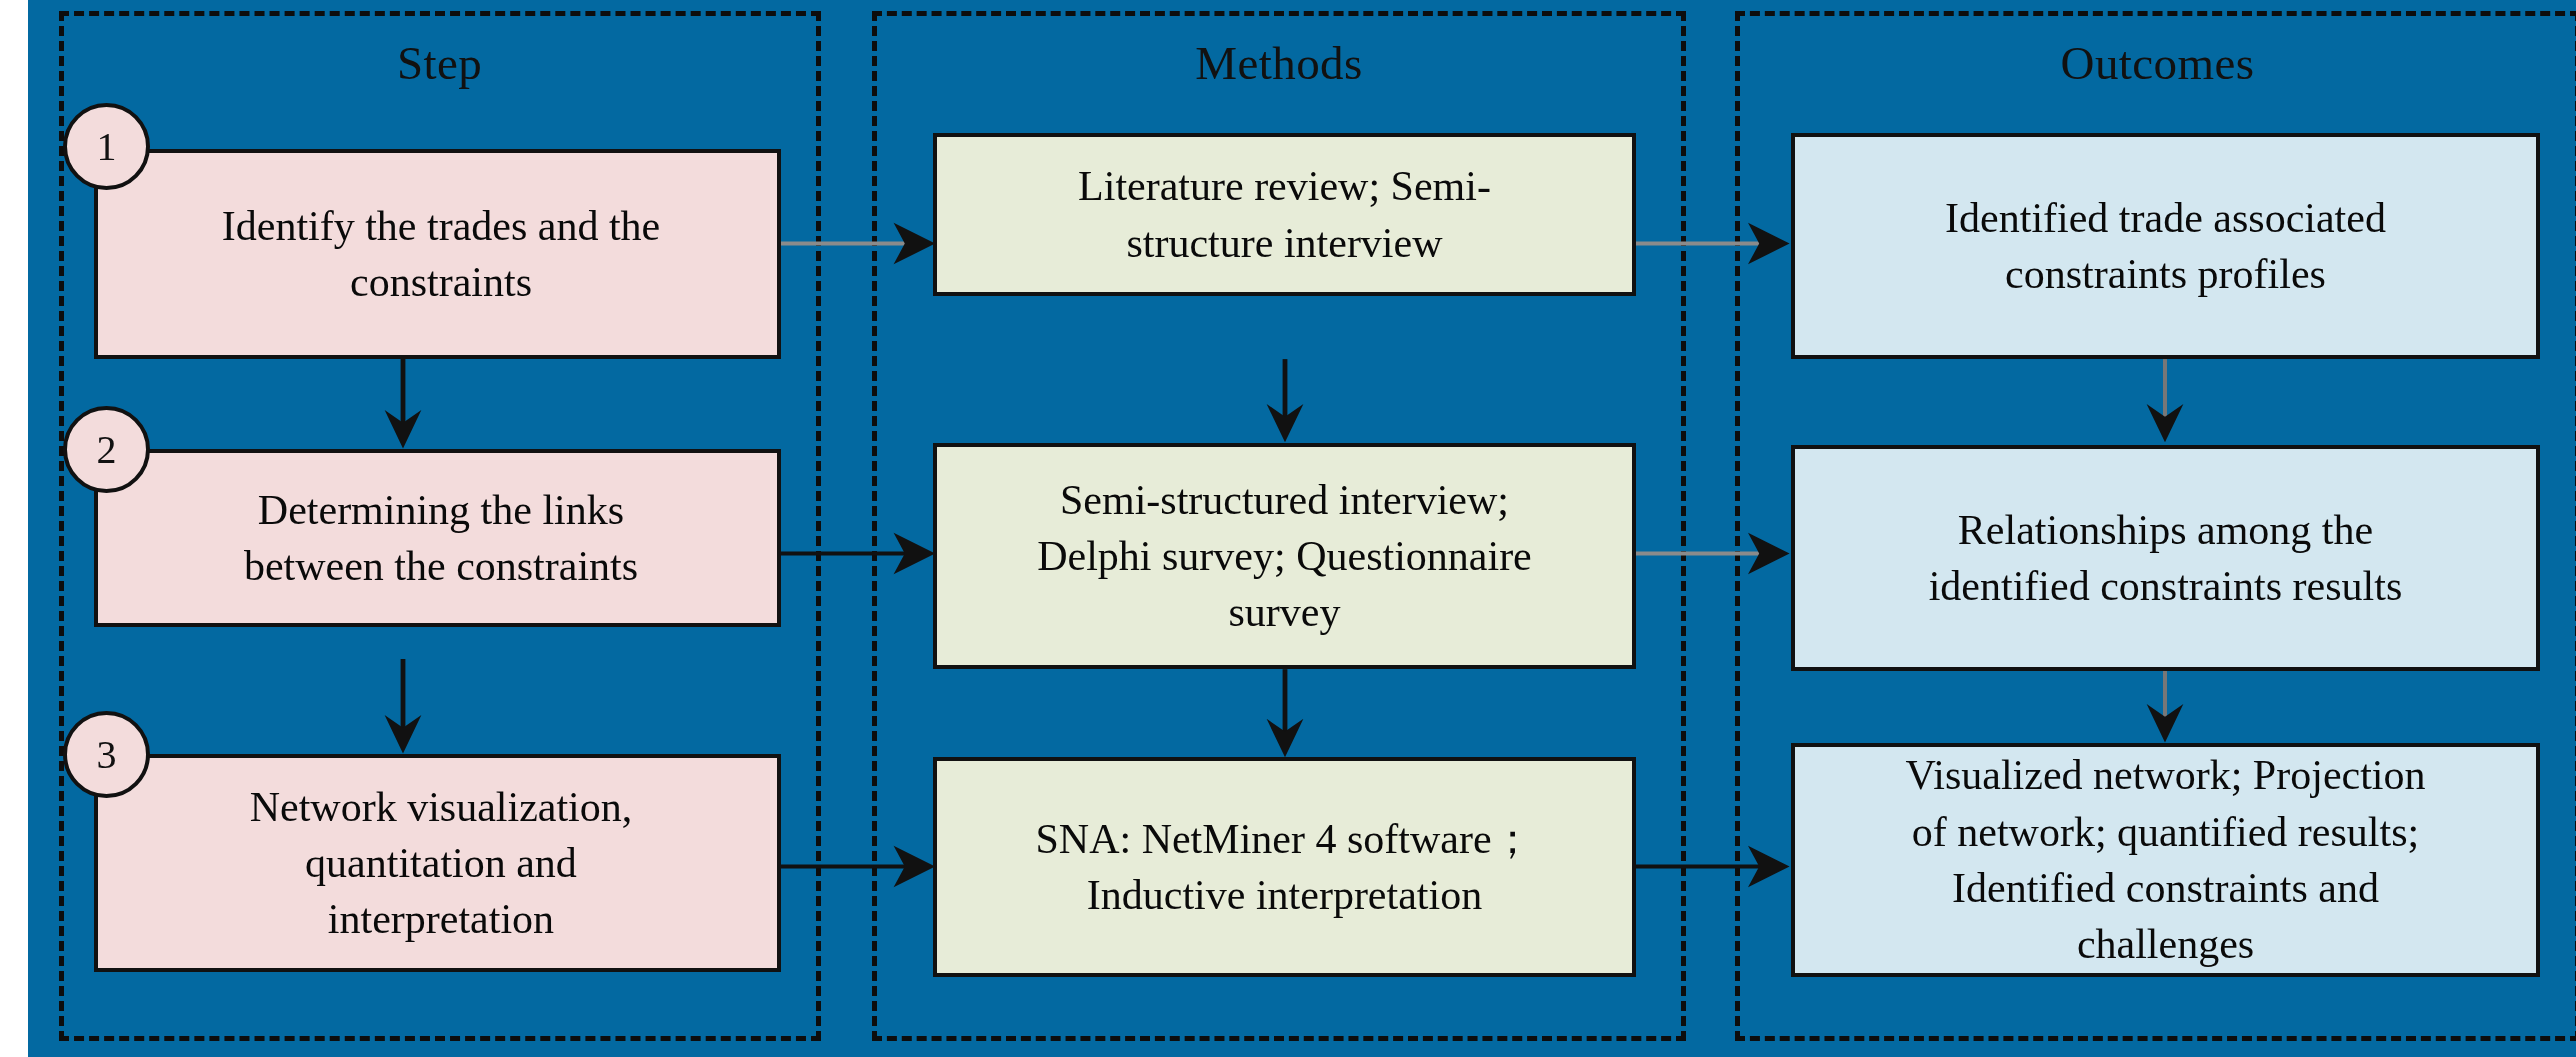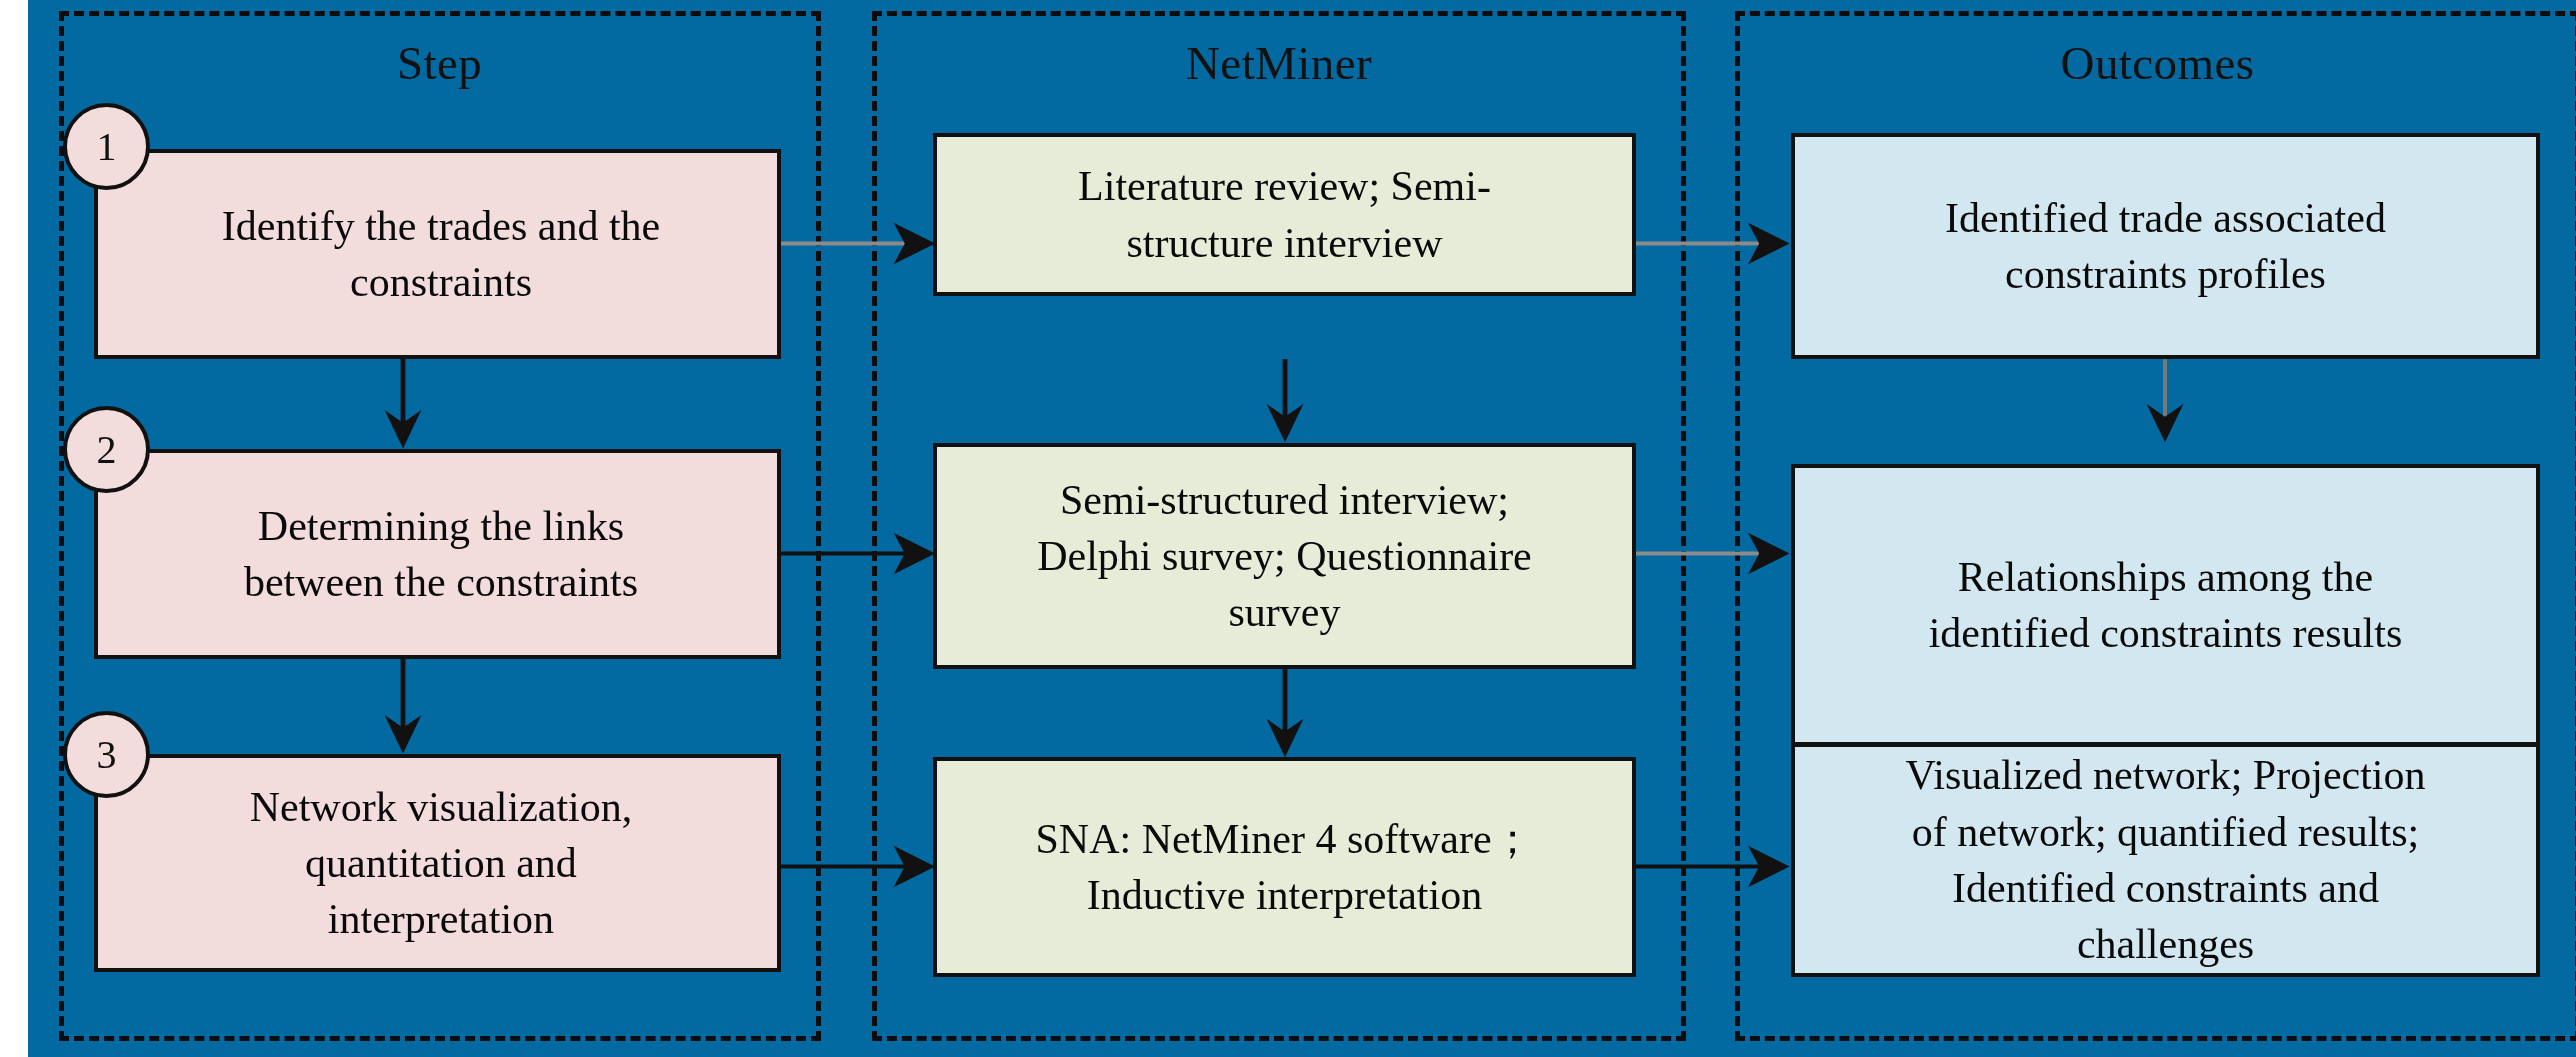--- a/index.html
+++ b/index.html
@@ -61,31 +61,31 @@
     z-index: 6;
   }
   .box-step    { background: #f3dcdc; padding-left: 28px; }
   .box-method  { background: #e7ecd8; }
   .box-outcome { background: #d3e7f0; }
 
   .box span { display: block; width: 100%; }
 
   
   #box-s1 { left: 66px;  top: 149px;  width: 687px; height: 210px; }
-  #box-s2 { left: 66px;  top: 449px;  width: 687px; height: 210px; }
+  #box-s2 { left: 66px;  top: 449px;  width: 687px; height: 178px; }
   #box-s3 { left: 66px;  top: 754px;  width: 687px; height: 218px; align-items: center; }
 
   
   #box-m1 { left: 905px; top: 133px;  width: 703px; height: 163px; }
   #box-m2 { left: 905px; top: 443px;  width: 703px; height: 226px; }
   #box-m3 { left: 905px; top: 757px;  width: 703px; height: 220px; }
 
   
   #box-o1 { left: 1763px; top: 133px;  width: 749px; height: 226px; }
-  #box-o2 { left: 1763px; top: 464px;  width: 749px; height: 282px; }
+  #box-o2 { left: 1763px; top: 445px;  width: 749px; height: 226px; }
   #box-o3 { left: 1763px; top: 743px;  width: 749px; height: 234px; }
 
   
   .step-badge {
     position: absolute;
     width: 87px;
     height: 87px;
     border-radius: 50%;
     border: 4.8px solid #111111;
     background: #f3dcdc;
@@ -111,21 +111,21 @@
 </head>
 <body>
 
 <div id="canvas">
 
   <div class="panel" id="panel-step"></div>
   <div class="panel" id="panel-methods"></div>
   <div class="panel" id="panel-outcome"></div>
 
   <div class="panel-title" id="title-step">Step</div>
-  <div class="panel-title" id="title-methods">NetMiner</div>
+  <div class="panel-title" id="title-methods">Methods</div>
   <div class="panel-title" id="title-outcome">Outcomes</div>
 
   <div class="conn" style="left:351px; top:359px;">
     <svg width="48" height="91" viewBox="0 0 60 114">
       <line x1="30" y1="0" x2="30" y2="82" stroke="#111111" stroke-width="6"></line>
       <path d="M30 112 L7 64 L30 80 L53 64 Z" fill="#111111"></path>
     </svg>
   </div>
   <div class="conn" style="left:351px; top:659px;">
     <svg width="48" height="96" viewBox="0 0 60 120">

